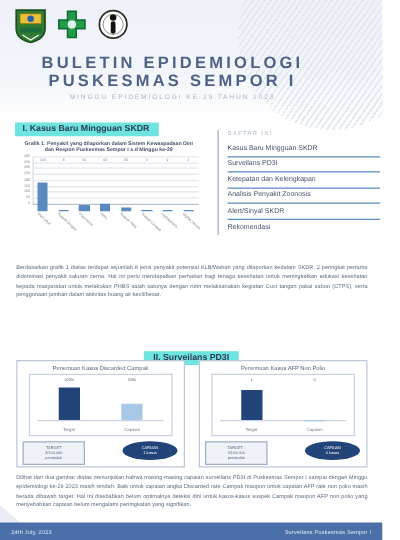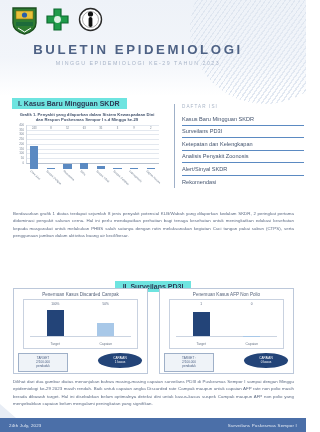--- a/index.html
+++ b/index.html
@@ -187,20 +187,21 @@
         <circle cx="13.5" cy="13.5" r="11" fill="#ffffff" stroke="#2b2b2b" stroke-width="1.4"></circle>
         <circle cx="13.5" cy="8" r="2.6" fill="#111111"></circle>
         <rect x="11.6" y="11" width="3.8" height="10" rx="1.8" fill="#111111"></rect>
         <circle cx="13.5" cy="13.5" r="8" fill="none" stroke="#555555" stroke-width="0.5"></circle>
       </svg>
     </span>
   </div>
 
   <div class="title-wrap">
     <div class="title1">BULETIN EPIDEMIOLOGI</div>
+    <div class="title2">PUSKESMAS SEMPOR I</div>
     <div class="subtitle">MINGGU EPIDEMIOLOGI KE-29 TAHUN 2023</div>
   </div>
 
   <div class="sec-head sec1">I. Kasus Baru Mingguan SKDR</div>
 
   <div class="chart-card">
     <div class="chart-title">Grafik 1. Penyakit yang dilaporkan dalam Sistem Kewaspadaan Dini dan Respon Puskesmas Sempor I s.d Minggu ke-29</div>
     <div class="plot">
       <div class="yaxis" id="c1-yaxis">
           <div class="ytick" style="top: 38px;">0</div>

